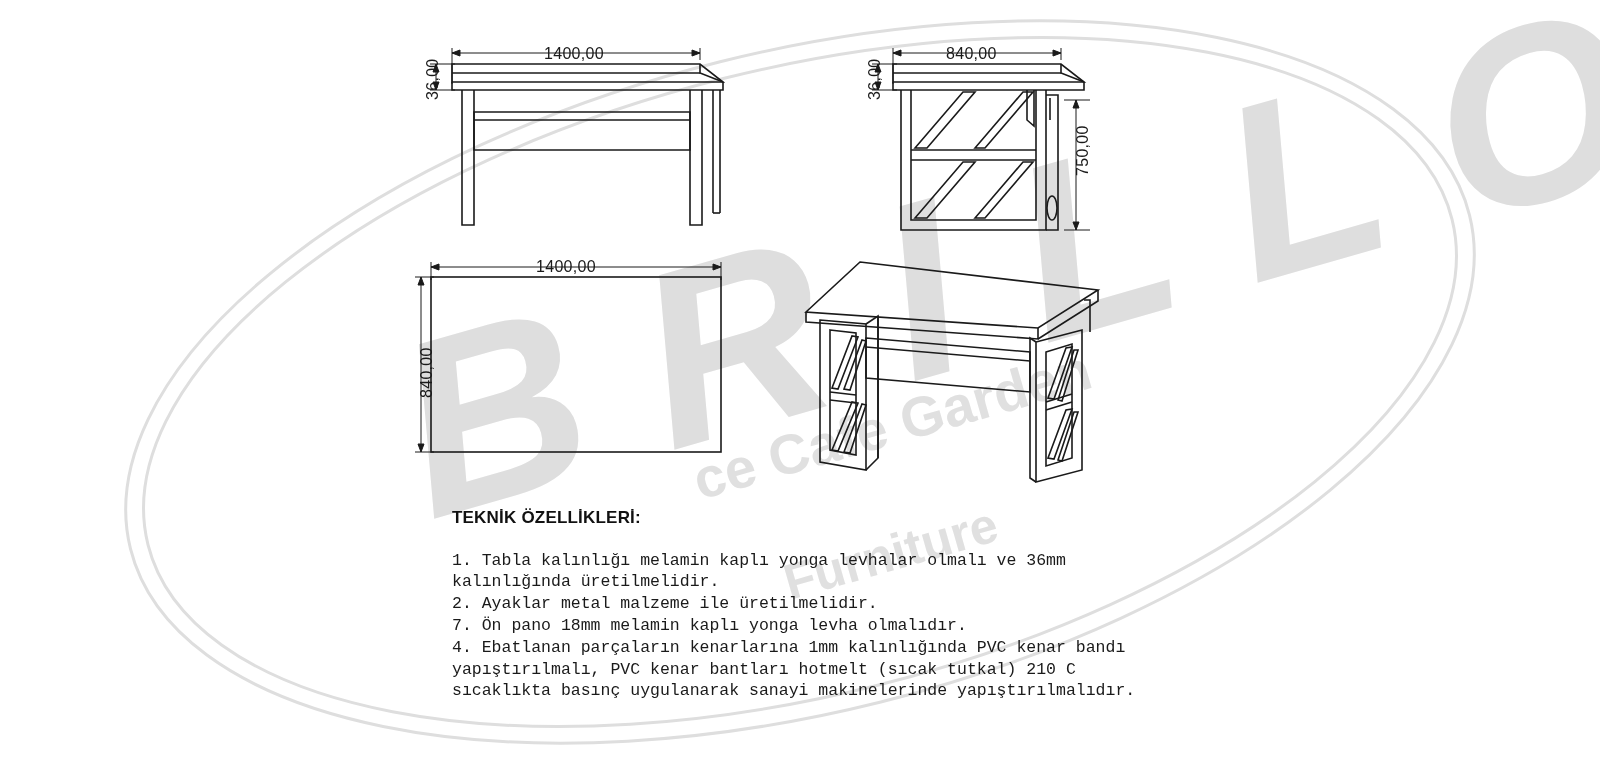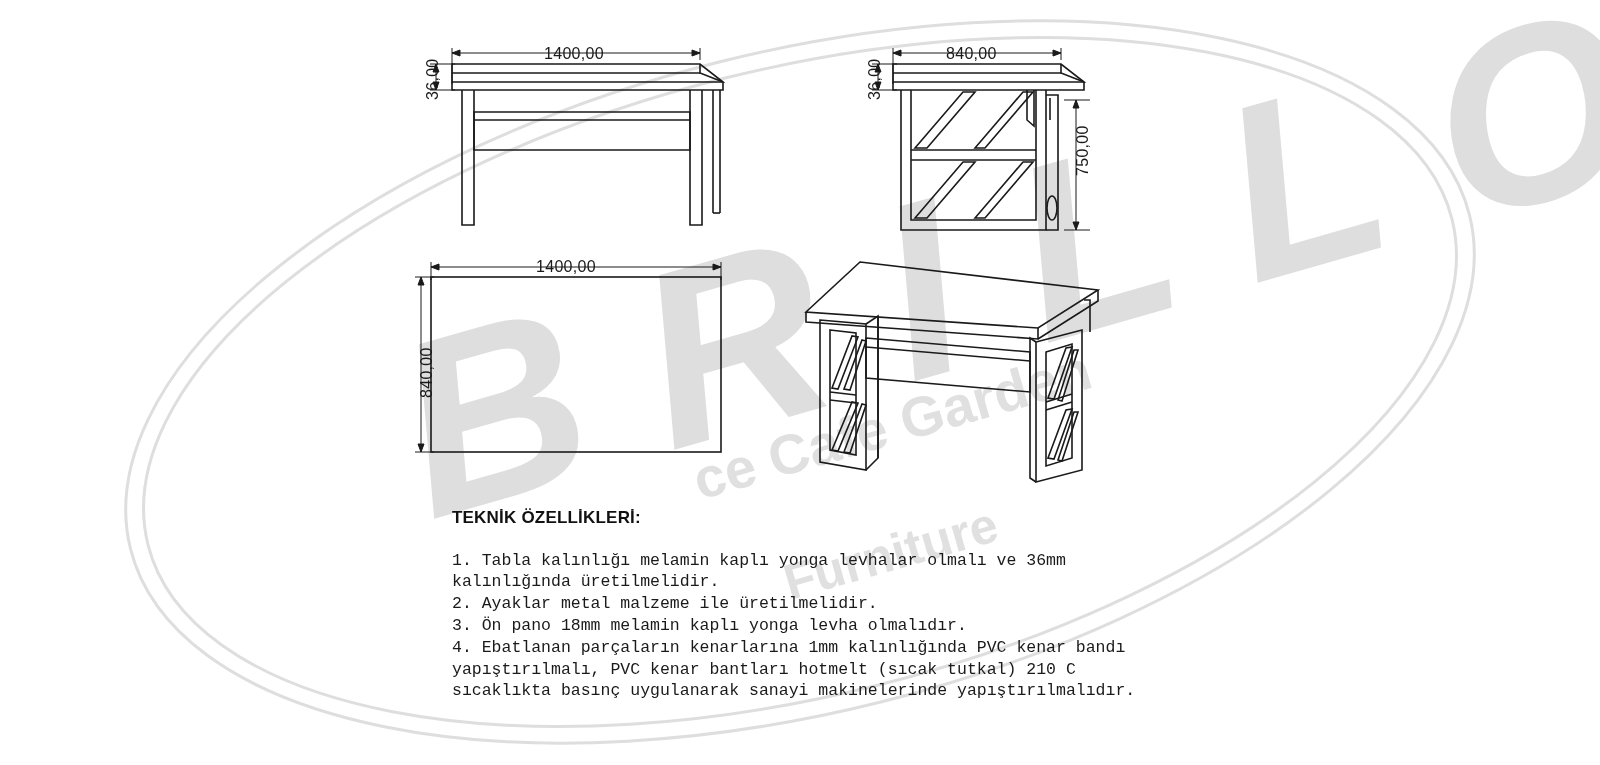--- a/index.html
+++ b/index.html
@@ -246,18 +246,18 @@
   <div class="dim-label vert" style="left:1074px; top:176px;">750,00</div>
 
   <div class="dim-label" style="left:536px; top:258px;">1400,00</div>
   <div class="dim-label vert" style="left:418px; top:398px;">840,00</div>
 
   <div id="specs">
     <div id="specs-title">TEKNİK ÖZELLİKLERİ:</div>
     <div id="specs-list">
       <p class="spec-item">1. Tabla kalınlığı melamin kaplı yonga levhalar olmalı ve 36mm kalınlığında üretilmelidir.</p>
       <p class="spec-item">2. Ayaklar metal malzeme ile üretilmelidir.</p>
-      <p class="spec-item">3. Ön pano 18mm melamin kaplı yonga levha olmalıdır.</p>
+      <p class="spec-item">7. Ön pano 18mm melamin kaplı yonga levha olmalıdır.</p>
       <p class="spec-item">4. Ebatlanan parçaların kenarlarına 1mm kalınlığında PVC kenar bandı yapıştırılmalı, PVC kenar bantları hotmelt (sıcak tutkal) 210 C sıcaklıkta basınç uygulanarak sanayi makinelerinde yapıştırılmalıdır.</p>
     </div>
   </div>
 
 </div>
 
 </body></html>

